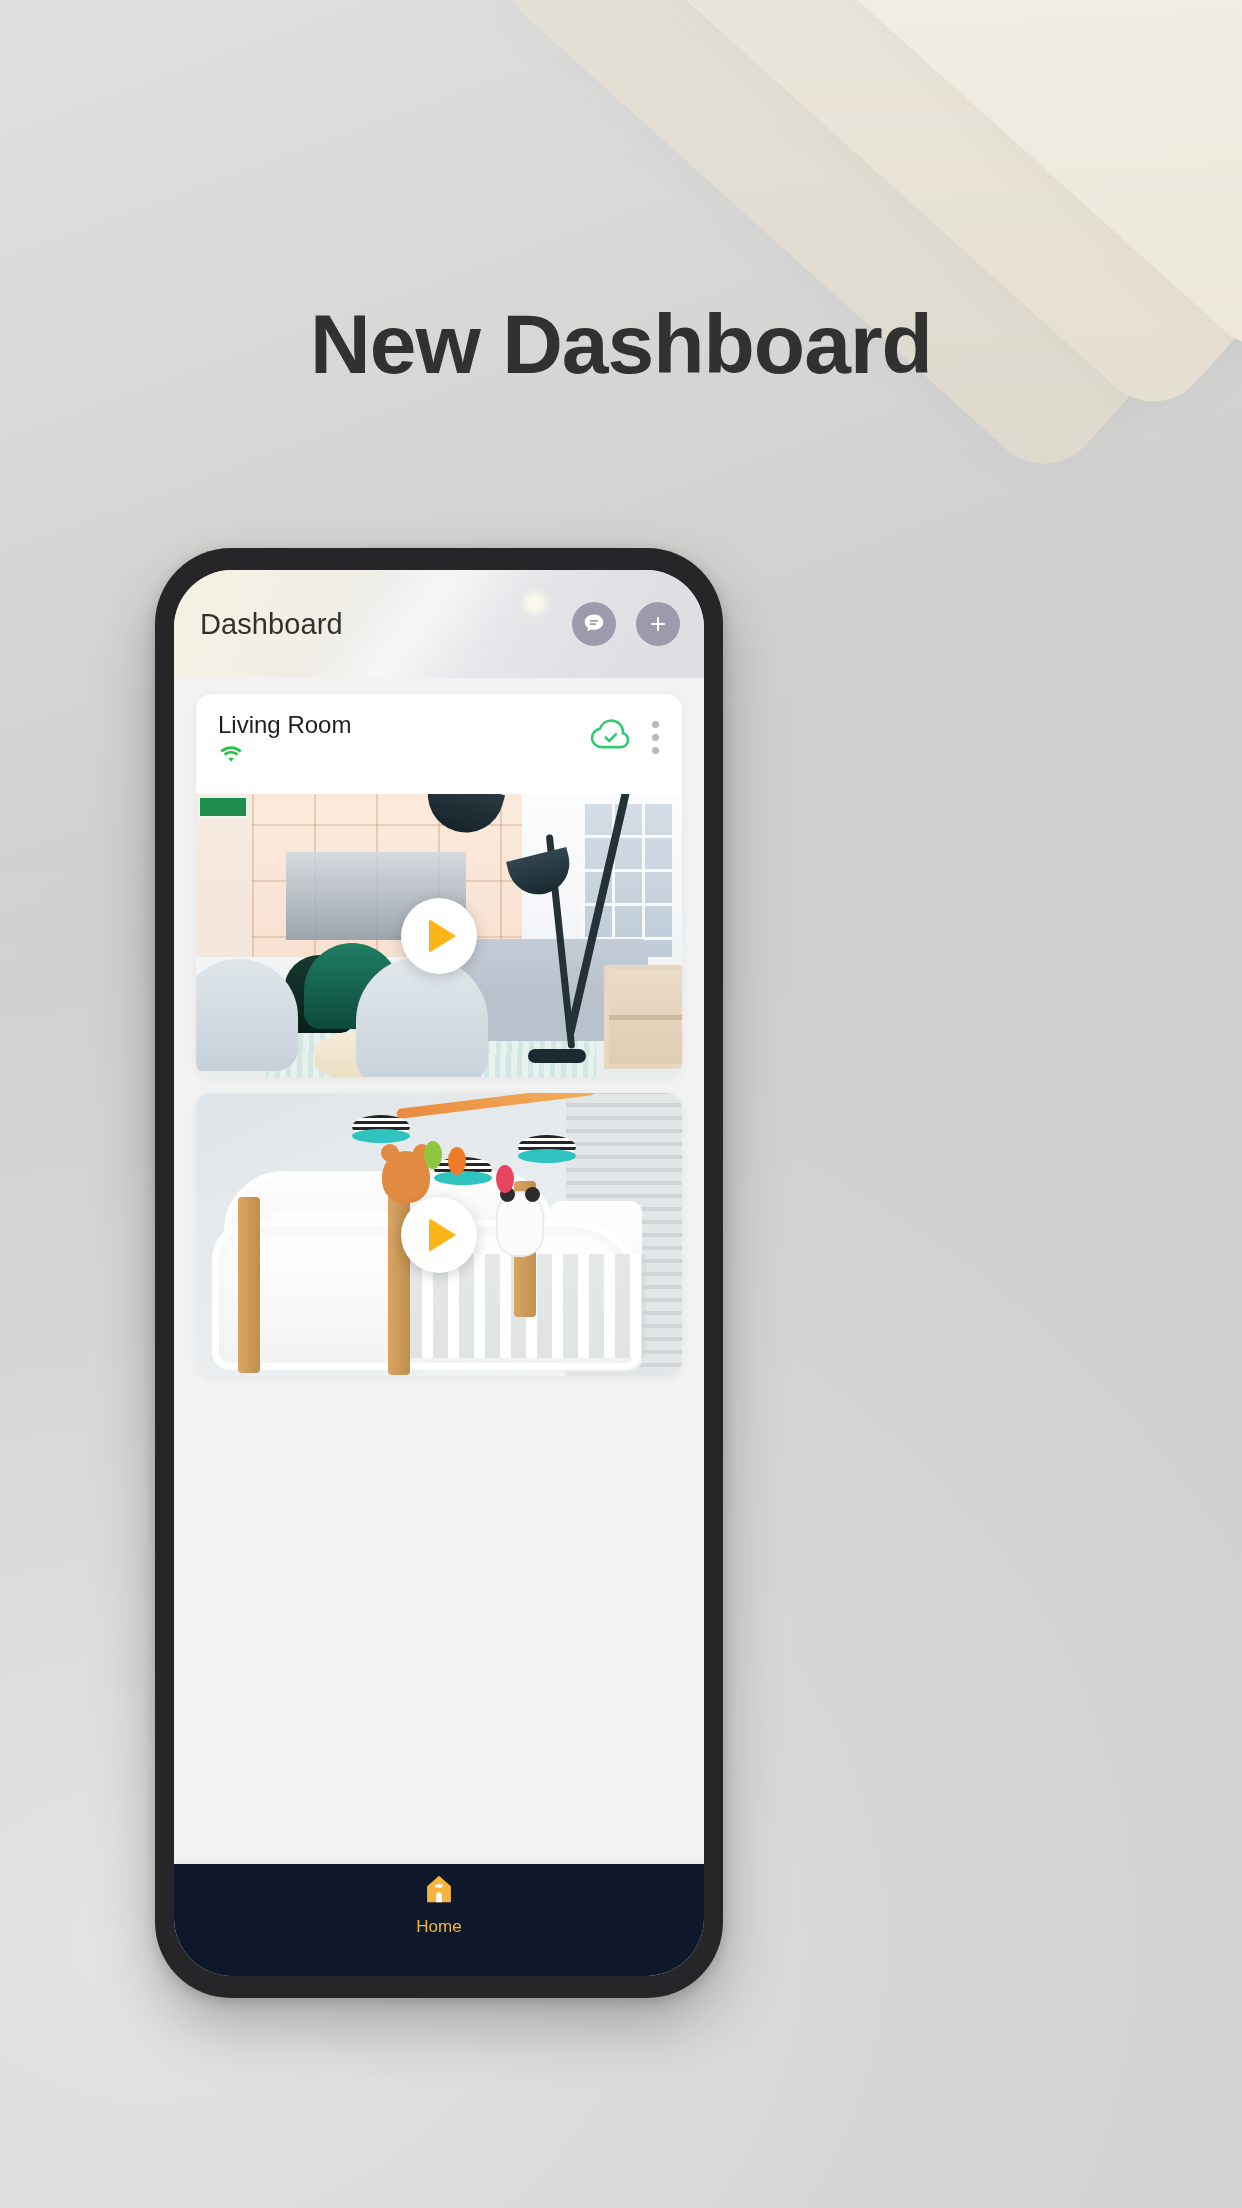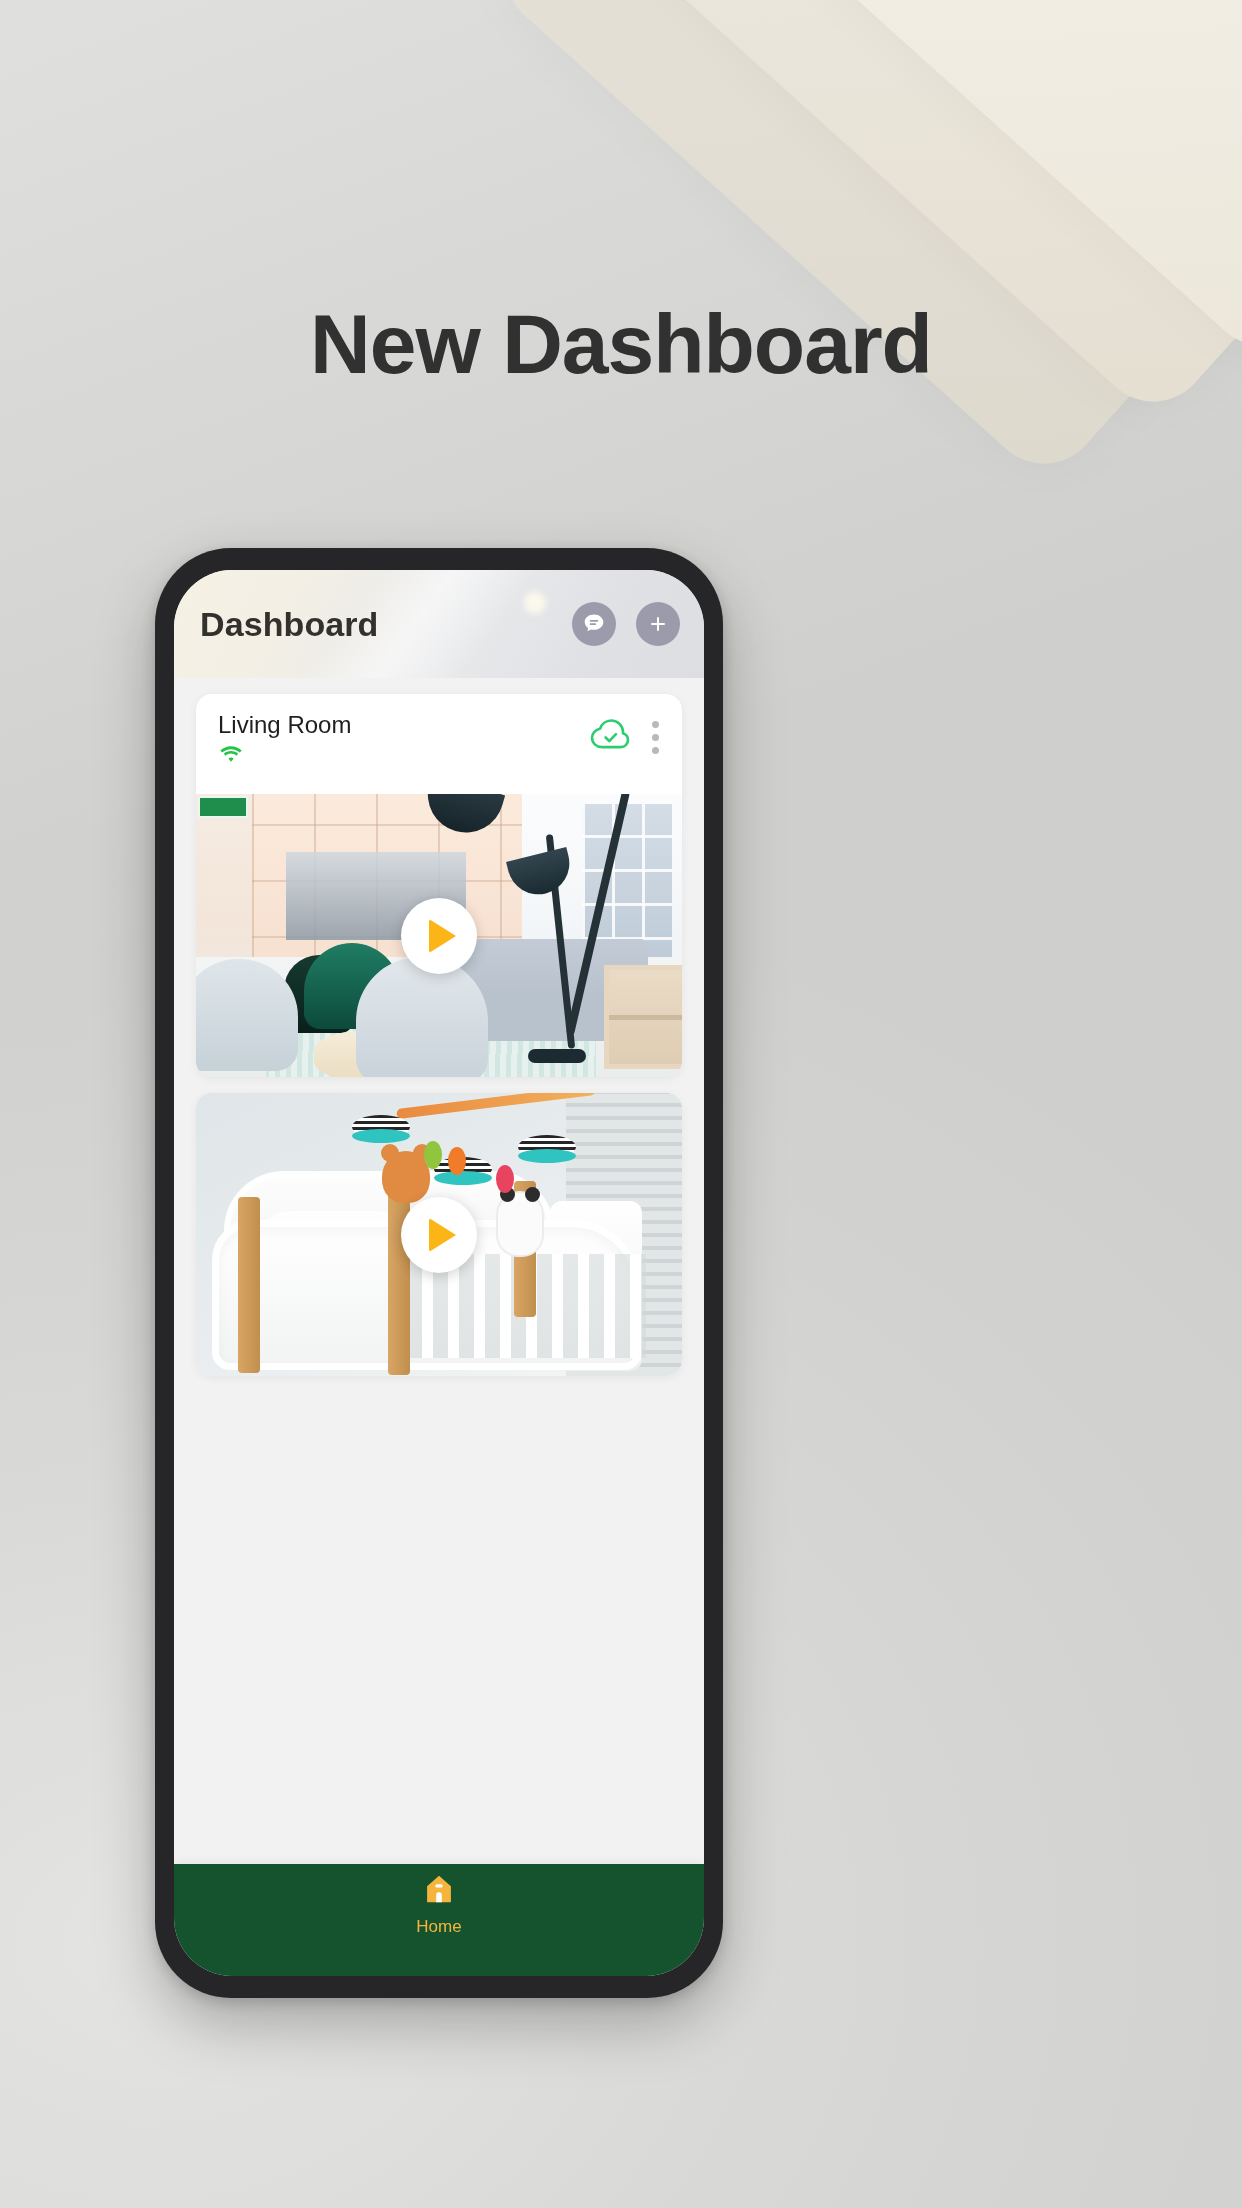--- a/index.html
+++ b/index.html
@@ -84,21 +84,21 @@
     background:linear-gradient(126deg, rgba(255,255,255,0) 34%, rgba(255,255,255,0.55) 46%, rgba(255,255,255,0) 60%);
     pointer-events:none;
   }
   #header-bokeh {
     position:absolute; left:350px; top:22px;
     width:22px; height:22px; border-radius:50%;
     background:rgba(255,252,236,0.85);
     filter:blur(3px);
   }
   #page-title {
-    font-size:34px; font-weight:bold; color:#33312d;
+    font-size:29px; font-weight:normal; color:#33312d;
     letter-spacing:0.1px;
     position:relative; z-index:2;
   }
   #header-actions { margin-left:auto; display:flex; gap:20px; position:relative; z-index:2; }
   .hdr-btn {
     width:44px; height:44px; border-radius:50%;
     background:#9b9bab;
     display:flex; align-items:center; justify-content:center;
     cursor:pointer;
   }
@@ -256,21 +256,21 @@
     border-left:27px solid #fbb516;
     border-top:17px solid transparent;
     border-bottom:17px solid transparent;
     margin-left:7px;
     border-radius:3px;
   }
 
   
   #bottom-nav {
     flex:0 0 112px;
-    background:#14532d;
+    background:#0f172a;
     display:flex;
     padding-bottom:32px;
     box-shadow:0 -2px 10px rgba(0,0,0,0.05);
   }
   .nav-item {
     flex:1; display:flex; flex-direction:column;
     align-items:center; justify-content:center; gap:7px;
     cursor:pointer;
   }
   .nav-label { font-size:17px; color:#b4b4b4; }

